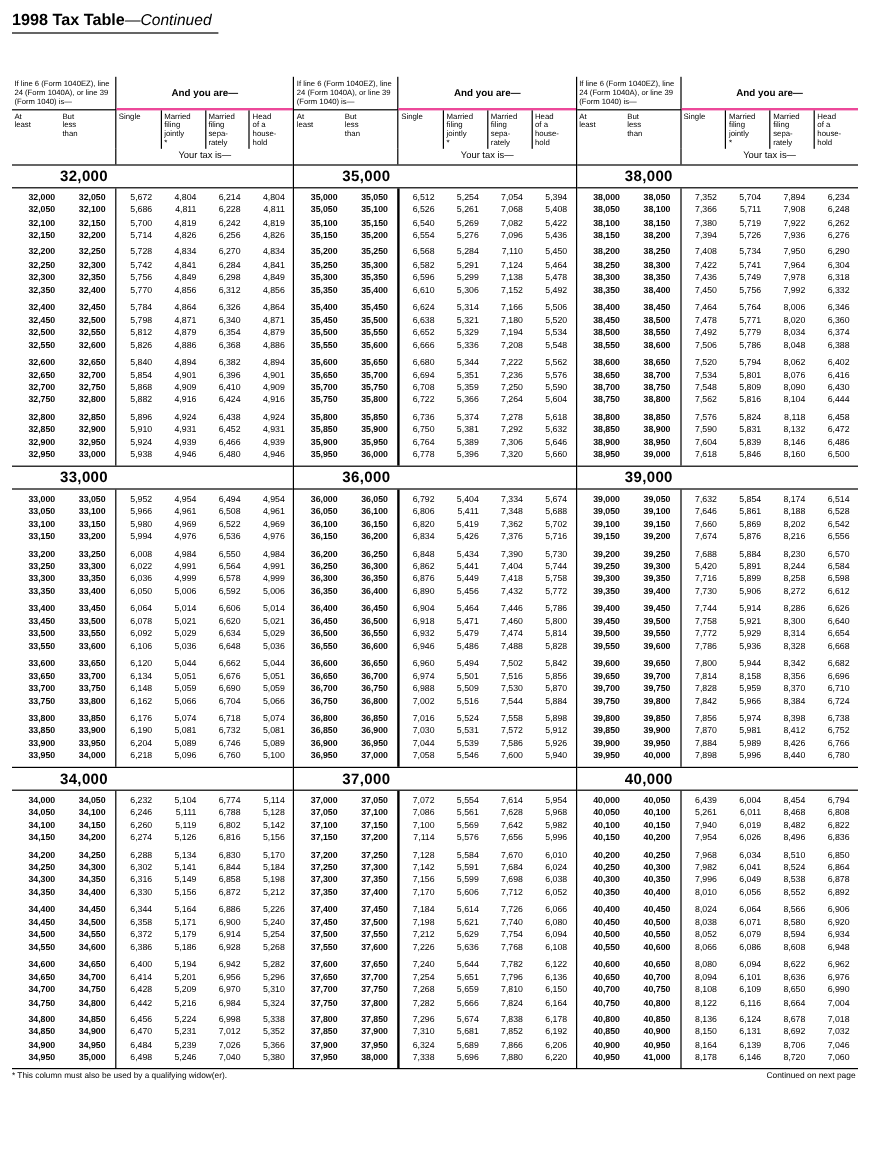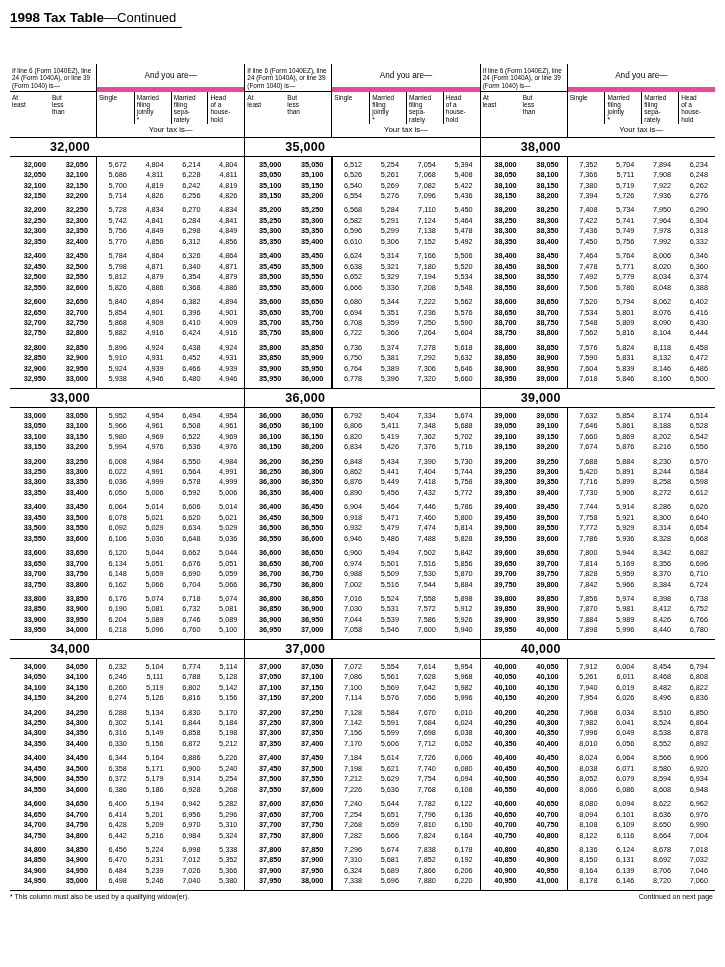--- a/index.html
+++ b/index.html
@@ -1,30 +1,30 @@
 <!DOCTYPE html>
 <html><head>
 <meta charset="utf-8">
 <style>
   html,body{margin:0;padding:0;background:#fff;}
   .page{width:725px;height:967px;background:#fff;color:#000;position:relative;
         box-sizing:border-box;padding:8px 10px 0 10px;overflow:hidden;
         font-family:"Liberation Sans",sans-serif;}
   .title{display:inline-block;border-bottom:1.6px solid #000;padding:0 6px 1px 0;}
   .title .t-bold{font-weight:700;font-size:13.5px;}
-  .title .t-it{font-size:13px;}
+  .title .t-it{font-style:italic;font-size:13px;}
   .ttable{display:flex;margin-top:36px;}
   .colgroup{flex:1 1 0;min-width:0;}
   .colgroup + .colgroup{border-left:1px solid #000;}
   .chead{display:grid;grid-template-columns:40px 47px repeat(4,1fr);
          border-bottom:1.6px solid #000;border-top:0;}
   .h-income{grid-column:1/3;border-right:1.4px solid #000;border-bottom:1px solid #000;
             font-size:6.4px;line-height:1.15;padding:3px 2px 2px 2px;min-height:26px;box-sizing:border-box;}
-  .h-andyou{grid-column:3/7;border-bottom:5px solid #ec4899;display:flex;align-items:center;
-            justify-content:center;font-weight:400;font-size:8.2px;}
+  .h-andyou{grid-column:3/7;border-bottom:2px solid #ec4899;display:flex;align-items:center;
+            justify-content:center;font-weight:700;font-size:8.2px;}
   .h-cell{font-size:6.5px;line-height:1.1;padding:2px 1px 1px 2px;white-space:pre-line;
           min-height:30px;box-sizing:border-box;}
   .h-but{border-right:1.4px solid #000;}
   .h-status + .h-status{border-left:1px solid #000;}
   .h-spacer{grid-column:1/3;border-right:1.4px solid #000;}
   .h-your{grid-column:3/7;text-align:center;font-weight:400;font-size:7.8px;padding:1px 0 3px;}
   .band{border-bottom:1.6px solid #000;padding:2px 0 2px 0;}
   .cbody > .band{border-top:1.6px solid #000;}
   .cbody > .band:first-child{border-top:none;}
   .band-label{font-weight:700;font-size:12.5px;letter-spacing:.3px;width:120px;text-align:center;}
@@ -1427,21 +1427,21 @@
               <div class="cell c1">39,650</div>
               <div class="cell c2">7,800</div>
               <div class="cell c3">5,944</div>
               <div class="cell c4">8,342</div>
               <div class="cell c5">6,682</div>
             </div>
             <div class="trow">
               <div class="cell c0">39,650</div>
               <div class="cell c1">39,700</div>
               <div class="cell c2">7,814</div>
-              <div class="cell c3">5,169</div>
+              <div class="cell c3">8,158</div>
               <div class="cell c4">8,356</div>
               <div class="cell c5">6,696</div>
             </div>
             <div class="trow">
               <div class="cell c0">39,700</div>
               <div class="cell c1">39,750</div>
               <div class="cell c2">7,828</div>
               <div class="cell c3">5,959</div>
               <div class="cell c4">8,370</div>
               <div class="cell c5">6,710</div>
@@ -1488,21 +1488,21 @@
               <div class="cell c5">6,780</div>
             </div>
           </div>
           <div class="band">
             <div class="band-label">40,000</div>
           </div>
           <div class="rows">
             <div class="trow">
               <div class="cell c0">40,000</div>
               <div class="cell c1">40,050</div>
-              <div class="cell c2">7,912</div>
+              <div class="cell c2">6,439</div>
               <div class="cell c3">6,004</div>
               <div class="cell c4">8,454</div>
               <div class="cell c5">6,794</div>
             </div>
             <div class="trow">
               <div class="cell c0">40,050</div>
               <div class="cell c1">40,100</div>
               <div class="cell c2">5,261</div>
               <div class="cell c3">6,011</div>
               <div class="cell c4">8,468</div>

